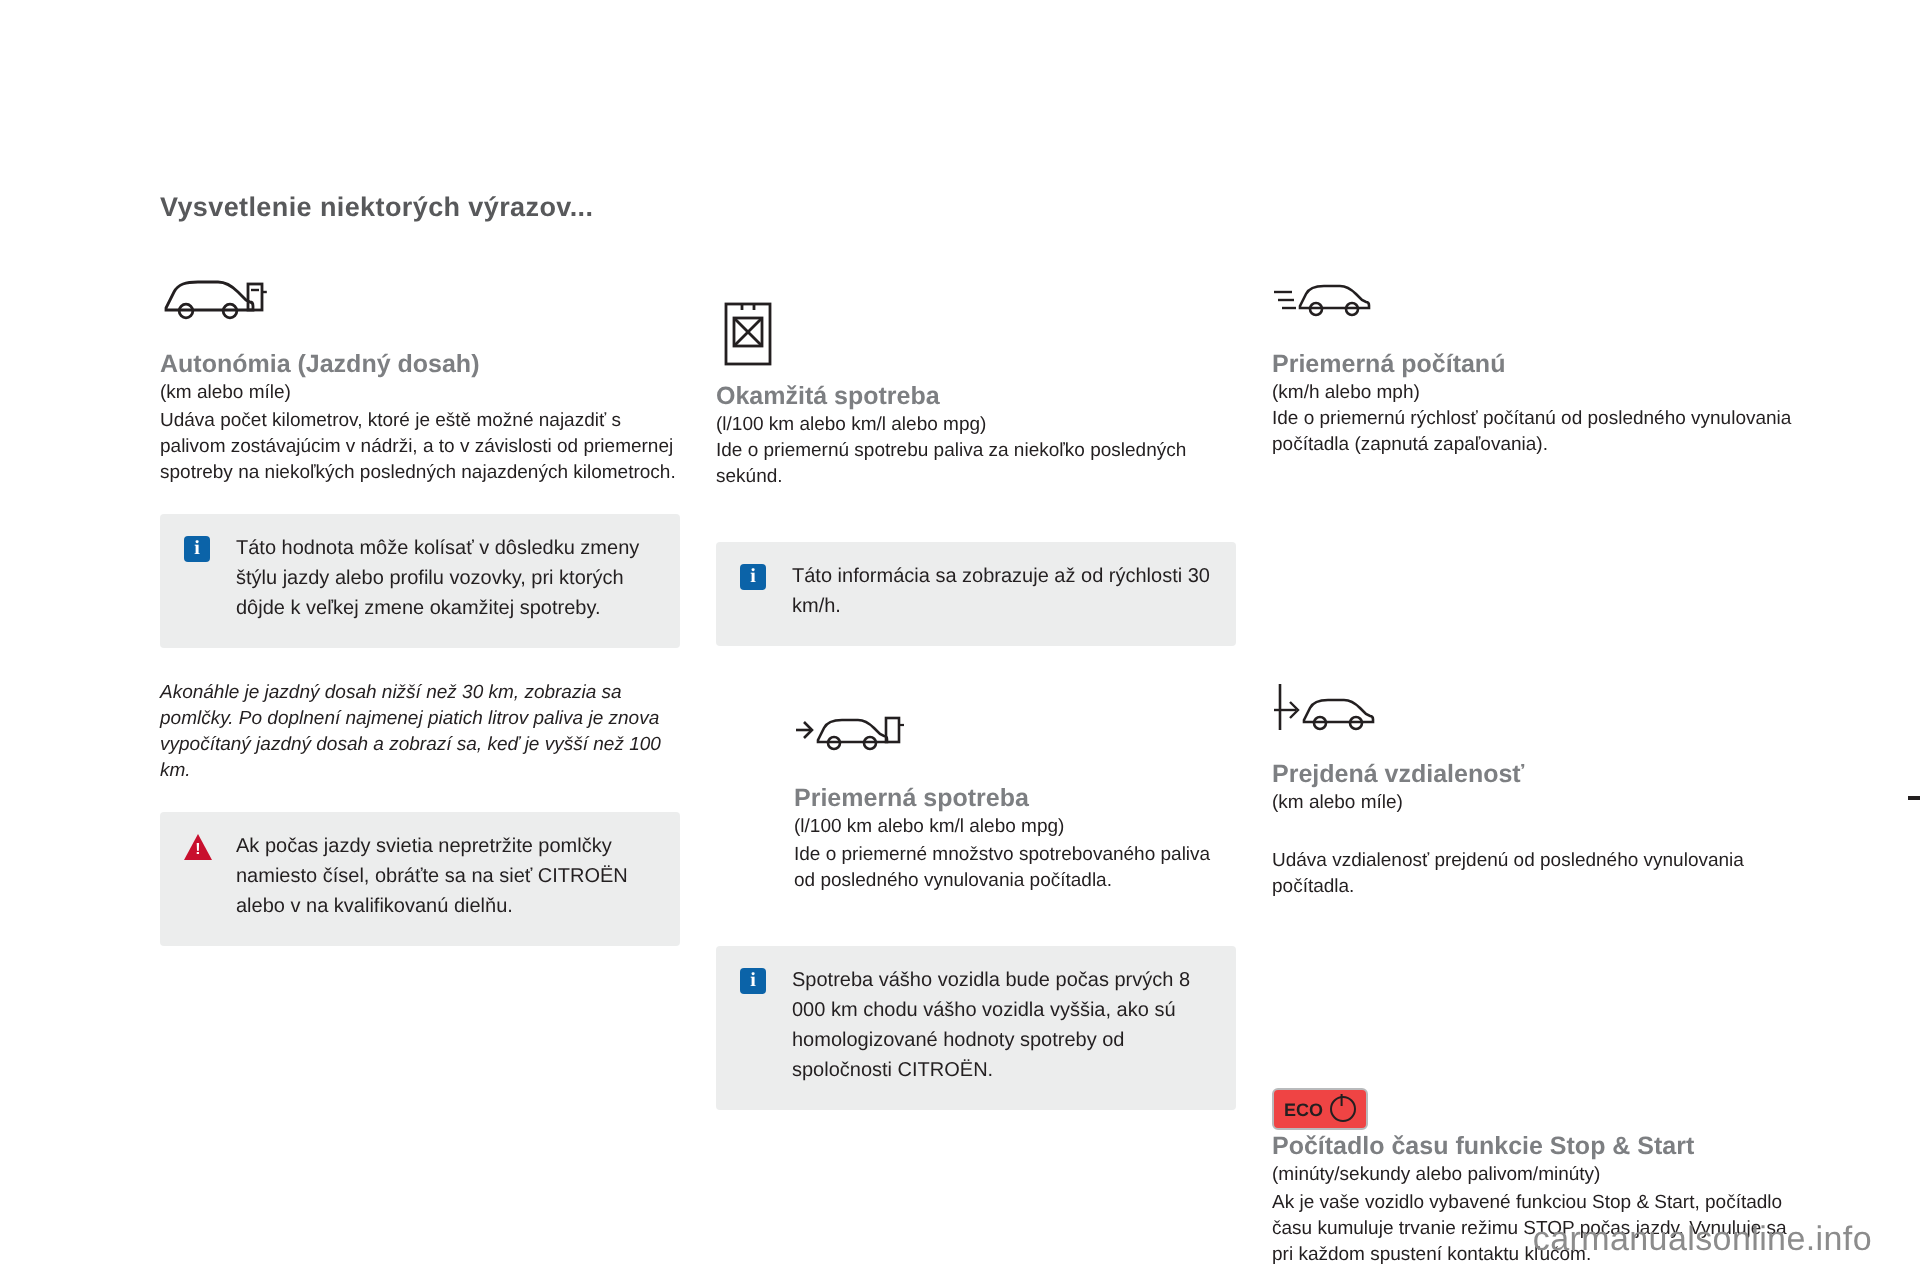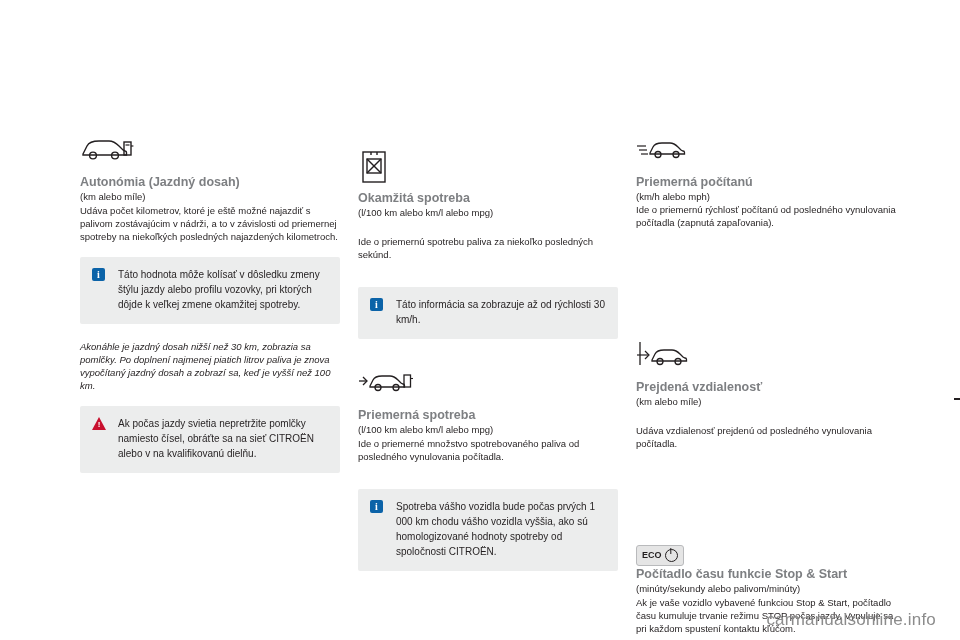--- a/index.html
+++ b/index.html
@@ -147,21 +147,21 @@
 
   
   .eco-box {
     width: 52px;
     min-width: 52px;
     padding-top: 2px;
   }
   .eco-btn {
     display: inline-flex;
     align-items: center;
-    background: #e5e5e5;
+    background: #ef4444;
     border: 1px solid #b9babc;
     border-radius: 3px;
     padding: 3px 5px;
     font-size: 9px;
     font-weight: bold;
     color: #231f20;
   }
   .eco-btn .pw {
     display: inline-block;
     width: 11px; height: 11px;
@@ -187,20 +187,21 @@
     color: #8c8c8c;
     letter-spacing: 0.2px;
     font-family: "Liberation Sans", sans-serif;
   }
 </style>
 </head>
 <body>
 
 <div class="page">
 
+  <div class="page-title">Vysvetlenie niektorých výrazov...</div>
   <div class="rule-right"></div>
 
   <div class="col col-1">
 
     <div class="entry">
       <div class="entry-head">
         <div class="icon-box">
           <svg class="icon-svg" width="54" height="30" viewBox="0 0 54 30">
             <path d="M3 20 L7 12 C9 8 13 7 19 7 L29 7 C33 7 36 9 39 12 L43 16 L45 17 C46 17 46.5 18 46.5 19 L46.5 21 L3 21 Z" fill="none" stroke="#231f20" stroke-width="1.4"></path>
             <circle cx="13" cy="21.5" r="3.4" fill="none" stroke="#231f20" stroke-width="1.4"></circle>
@@ -247,33 +248,33 @@
             <rect x="9" y="9" width="14" height="14" fill="none" stroke="#231f20" stroke-width="1.4"></rect>
             <line x1="9" y1="9" x2="23" y2="23" stroke="#231f20" stroke-width="1.4"></line>
             <line x1="23" y1="9" x2="9" y2="23" stroke="#231f20" stroke-width="1.4"></line>
             <line x1="13" y1="2" x2="13" y2="5" stroke="#231f20" stroke-width="1.4"></line>
             <line x1="19" y1="2" x2="19" y2="5" stroke="#231f20" stroke-width="1.4"></line>
           </svg>
         </div>
         <div class="head-text">
           <p class="entry-title">Okamžitá spotreba</p>
           <p class="entry-unit">(l/100 km alebo km/l alebo mpg)</p>
-          <div class="entry-body" style="margin-top:16px;">Ide o priemernú spotrebu paliva za niekoľko posledných sekúnd.</div>
+          <div class="entry-body" style="margin-top:0;">Ide o priemernú spotrebu paliva za niekoľko posledných sekúnd.</div>
         </div>
       </div>
     </div>
 
     <div class="note" style="margin-top:26px;">
       <div class="note-icon">
           <div class="i-badge">i</div>
         </div>
       <div class="note-text">Táto informácia sa zobrazuje až od rýchlosti 30 km/h.</div>
     </div>
 
-    <div class="entry" style="margin-top:26px;">
+    <div class="entry" style="margin-top:26px;margin-left:39px;">
       <div class="entry-head">
         <div class="icon-box">
           <svg class="icon-svg" width="56" height="28" viewBox="0 0 56 28">
             <line x1="1" y1="14" x2="9" y2="14" stroke="#231f20" stroke-width="1.3"></line>
             <polyline points="5,10 9,14 5,18" fill="none" stroke="#231f20" stroke-width="1.3"></polyline>
             <path d="M12 19 L15 13 C16.5 10 19.5 9 24 9 L32 9 C35 9 37.5 10.5 40 13 L43 16 L45 17 C46 17 46.5 17.8 46.5 18.6 L46.5 20 L12 20 Z" fill="none" stroke="#231f20" stroke-width="1.3"></path>
             <circle cx="20" cy="20.5" r="3" fill="none" stroke="#231f20" stroke-width="1.3"></circle>
             <circle cx="38" cy="20.5" r="3" fill="none" stroke="#231f20" stroke-width="1.3"></circle>
             <rect x="46" y="8" width="6.5" height="12" fill="none" stroke="#231f20" stroke-width="1.3"></rect>
             <line x1="52.5" y1="11.5" x2="55" y2="11.5" stroke="#231f20" stroke-width="1.1"></line>
@@ -284,21 +285,21 @@
           <p class="entry-unit">(l/100 km alebo km/l alebo mpg)</p>
         </div>
       </div>
       <div class="entry-body">Ide o priemerné množstvo spotrebovaného paliva od posledného vynulovania počítadla.</div>
     </div>
 
     <div class="note" style="margin-top:26px;">
       <div class="note-icon">
           <div class="i-badge">i</div>
         </div>
-      <div class="note-text">Spotreba vášho vozidla bude počas prvých 1 000 km chodu vášho vozidla vyššia, ako sú homologizované hodnoty spotreby od spoločnosti CITROËN.</div>
+      <div class="note-text">Spotreba vášho vozidla bude počas prvých 8 000 km chodu vášho vozidla vyššia, ako sú homologizované hodnoty spotreby od spoločnosti CITROËN.</div>
     </div>
   </div>
 
   <div class="col col-3">
 
     <div class="entry">
       <div class="entry-head">
         <div class="icon-box">
           <svg class="icon-svg" width="56" height="28" viewBox="0 0 56 28">
             <path d="M14 19 L17 13 C18.5 10 21.5 9 26 9 L34 9 C37 9 39.5 10.5 42 13 L45 16 L47 17 C48 17 48.5 17.8 48.5 18.6 L48.5 20 L14 20 Z" fill="none" stroke="#231f20" stroke-width="1.3"></path>

